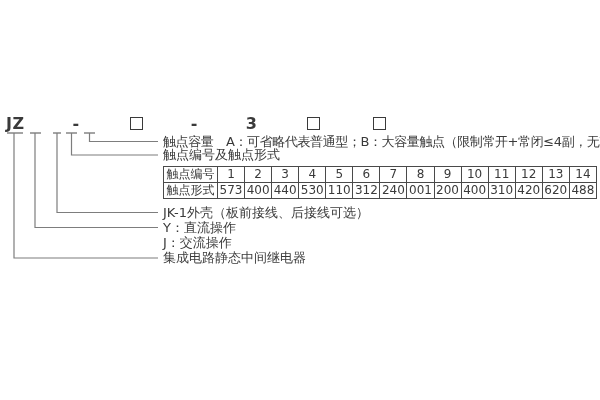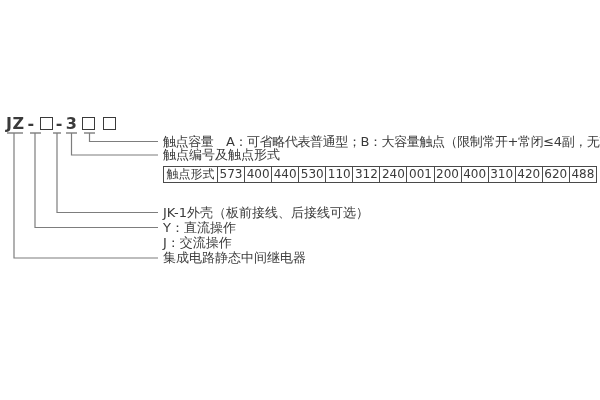--- a/index.html
+++ b/index.html
@@ -21,20 +21,21 @@
     position: absolute;
     left: 6px;
     top: 114px;
     height: 18px;
     display: flex;
     align-items: center;
     font-size: 16px;
     font-weight: 700;
     letter-spacing: 0.5px;
     color: #3a3a3a;
+    gap: 45px;
   }
   .model-row .piece { margin-right: 3px; }
   .model-box {
     width: 11px;
     height: 11px;
     border: 1.5px solid #3a3a3a;
     background: #ffffff;
     margin-right: 3px;
     margin-left: 2px;
   }
@@ -132,20 +133,37 @@
         <col>
         <col>
         <col>
         <col>
         <col>
         <col>
         <col>
         <col>
     </colgroup>
     <tbody>
+        <tr>
+      <th class="rowhead">触点编号</th>
+      <td>1</td>
+      <td>2</td>
+      <td>3</td>
+      <td>4</td>
+      <td>5</td>
+      <td>6</td>
+      <td>7</td>
+      <td>8</td>
+      <td>9</td>
+      <td>10</td>
+      <td>11</td>
+      <td>12</td>
+      <td>13</td>
+      <td>14</td>
+    </tr>
     <tr>
       <th class="rowhead">触点形式</th>
       <td>573</td>
       <td>400</td>
       <td>440</td>
       <td>530</td>
       <td>110</td>
       <td>312</td>
       <td>240</td>
       <td>001</td>

